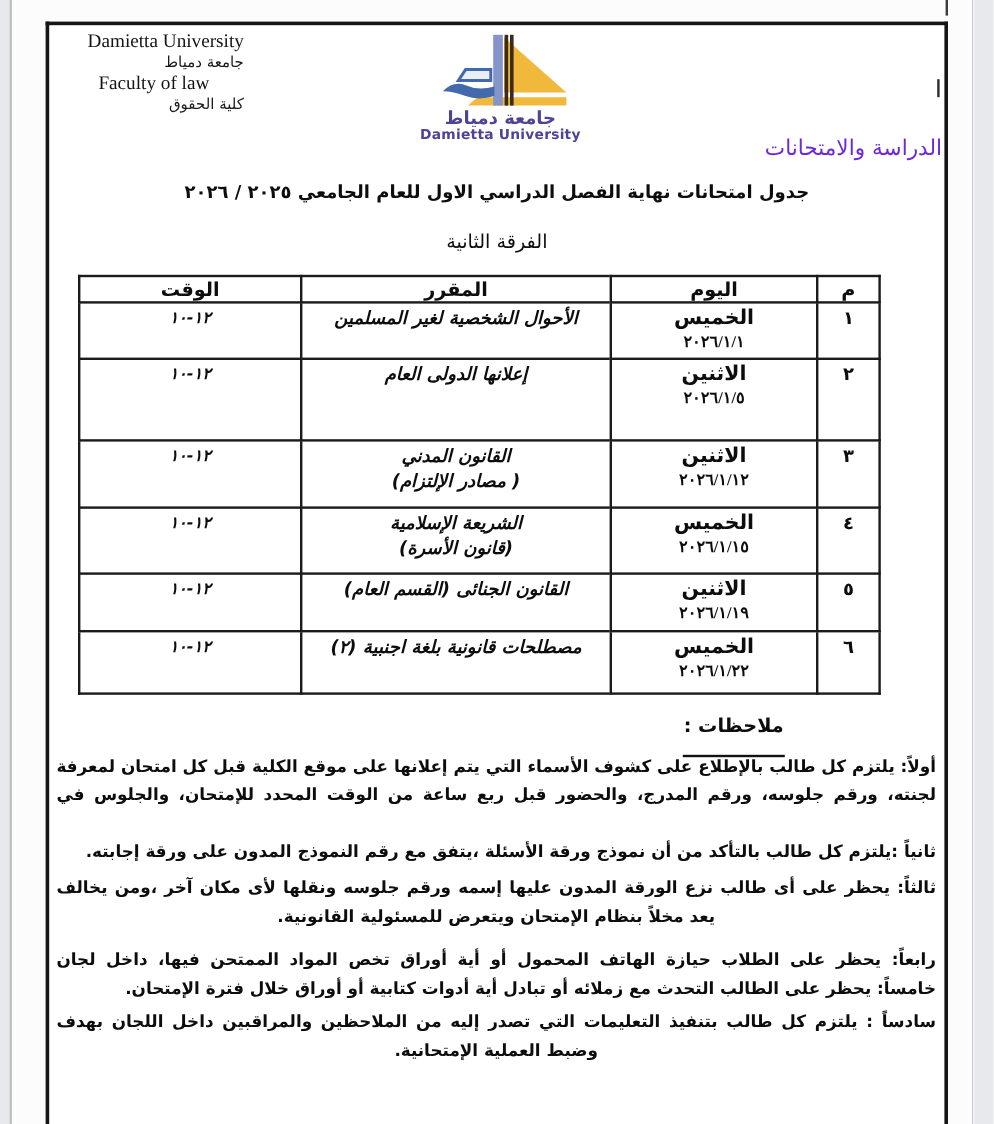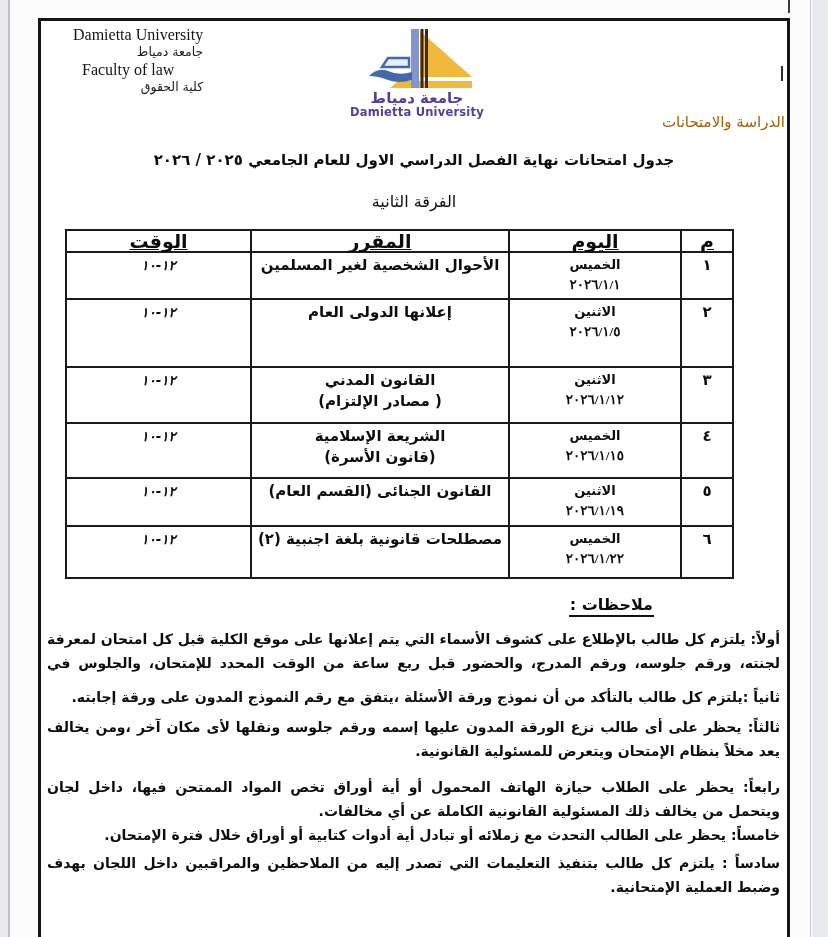--- a/index.html
+++ b/index.html
@@ -28,51 +28,51 @@
   .ind2{padding-left:9px;}
   .ind3{padding-left:18px;}
 
   
   .logo{position:absolute;left:308px;top:6px;width:136px;text-align:center;}
   .logo svg{display:block;margin:0 auto;}
   .logo-ar{font-size:15px;font-weight:bold;line-height:16px;margin-top:1px;}
   .logo-en{font-size:11.5px;font-weight:bold;line-height:13px;letter-spacing:.2px;}
 
   .tick{position:absolute;left:740px;top:45px;width:2px;height:15px;background:#2c2c2c;}
-  .dept{position:absolute;right:2px;top:92px;font-size:15px;color:#a16207;}
+  .dept{position:absolute;right:2px;top:92px;font-size:18px;color:#6d28d9;}
 
   .title{position:absolute;left:0;right:0;top:130px;text-align:center;font-weight:bold;font-size:15px;}
   .subtitle{position:absolute;left:0;right:0;top:171px;text-align:center;font-weight:normal;font-size:16px;}
 
   
   .table-wrap{position:absolute;left:24px;top:208px;}
   table{border-collapse:collapse;table-layout:fixed;width:667px;direction:rtl;}
   col.c-idx{width:52px;}col.c-day{width:172px;}col.c-course{width:258px;}col.c-time{width:185px;}
   th,td{border:2px solid #1b1b1b;vertical-align:top;text-align:center;font-weight:bold;padding:2px 2px 0;}
-  th{font-size:19px;height:18px;line-height:17px;text-decoration:underline;}
+  th{font-size:16px;height:18px;line-height:17px;}
   tr.r1 td{height:43px;} tr.r2 td{height:64px;} tr.r3 td{height:52px;}
   tr.r4 td{height:51px;} tr.r5 td{height:44px;} tr.r6 td{height:48px;}
   .idx{font-size:15px;line-height:20px;}
-  .day{font-size:13px;line-height:20px;}
+  .day{font-size:17px;line-height:20px;}
   .date{font-size:13.5px;line-height:19px;direction:ltr;unicode-bidi:embed;letter-spacing:1.5px;font-family:Liberation Serif, serif;}
-  .course{font-size:15px;line-height:21px;white-space:pre-line;}
+  .course{font-size:15px;line-height:21px;white-space:pre-line;font-style:italic;}
   .time{font-size:13.5px;line-height:20px;direction:ltr;unicode-bidi:embed;letter-spacing:1.5px;font-style:italic;}
 
   
   .notes-heading{
     position:absolute;right:133px;top:574px;font-size:16px;font-weight:bold;
-    direction:rtl;border-bottom:2px solid #111;padding:0 1px 1px;
+    direction:rtl;border-bottom:2px solid #111;padding:0 1px 15px;
   }
   .notes{position:absolute;left:6px;right:7px;top:606px;font-weight:bold;font-size:14px;}
   .nline{line-height:24px;height:24px;overflow:hidden;}
   .j{text-align:justify;text-align-last:justify;}
   .r{text-align:right;}
-  .c{text-align:right;}
+  .c{text-align:center;}
   .l{text-align:left;}
-  .p2{margin-top:10px;}.p3{margin-top:6px;}.p4{margin-top:12px;}.p5{}.p6{margin-top:4px;}
+  .p2{margin-top:23px;}.p3{margin-top:6px;}.p4{margin-top:12px;}.p5{}.p6{margin-top:4px;}
 </style>
 </head>
 <body>
 
 <div class="page"></div>
 <div class="edge-left"></div>
 <div class="edge-right"></div>
 <div class="artifact-top"></div>
 
 <div class="frame">
@@ -190,21 +190,20 @@
     </div>
     <div class="para p2">
       <div class="nline r">ثانياً :يلتزم كل طالب بالتأكد من أن نموذج ورقة الأسئلة ،يتفق مع رقم النموذج المدون على ورقة إجابته.</div>
     </div>
     <div class="para p3">
       <div class="nline j">ثالثاً: يحظر على أى طالب نزع الورقة المدون عليها إسمه ورقم جلوسه ونقلها لأى مكان آخر ،ومن يخالف ذلك</div>
       <div class="nline c">يعد مخلاً بنظام الإمتحان ويتعرض للمسئولية القانونية.</div>
     </div>
     <div class="para p4">
       <div class="nline j">رابعاً: يحظر على الطلاب حيازة الهاتف المحمول أو أية أوراق تخص المواد الممتحن فيها، داخل لجان الامتحان؛</div>
-      <div class="nline c">ويتحمل من يخالف ذلك المسئولية القانونية الكاملة عن أي مخالفات.</div>
     </div>
     <div class="para p5">
       <div class="nline r">خامساً: يحظر على الطالب التحدث مع زملائه أو تبادل أية أدوات كتابية أو أوراق خلال فترة الإمتحان.</div>
     </div>
     <div class="para p6">
       <div class="nline j">سادساً : يلتزم كل طالب بتنفيذ التعليمات التي تصدر إليه من الملاحظين والمراقبين داخل اللجان بهدف تنظيم</div>
       <div class="nline c">وضبط العملية الإمتحانية.</div>
     </div>
   </div>
 

